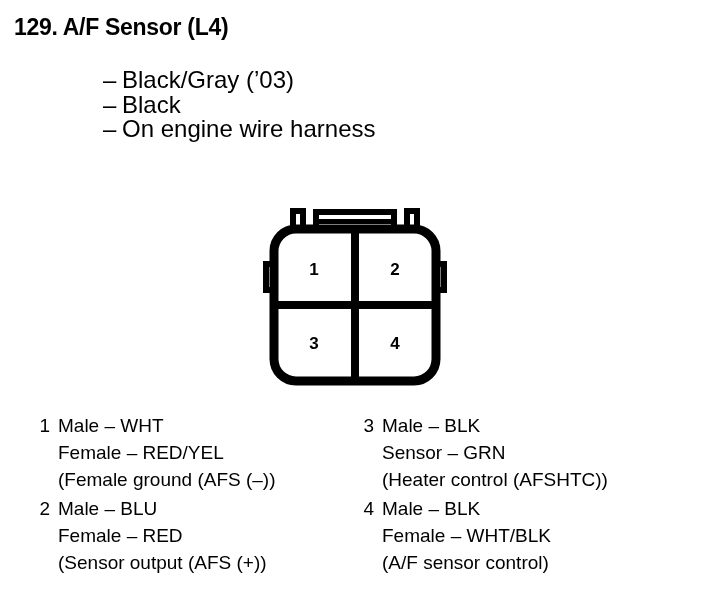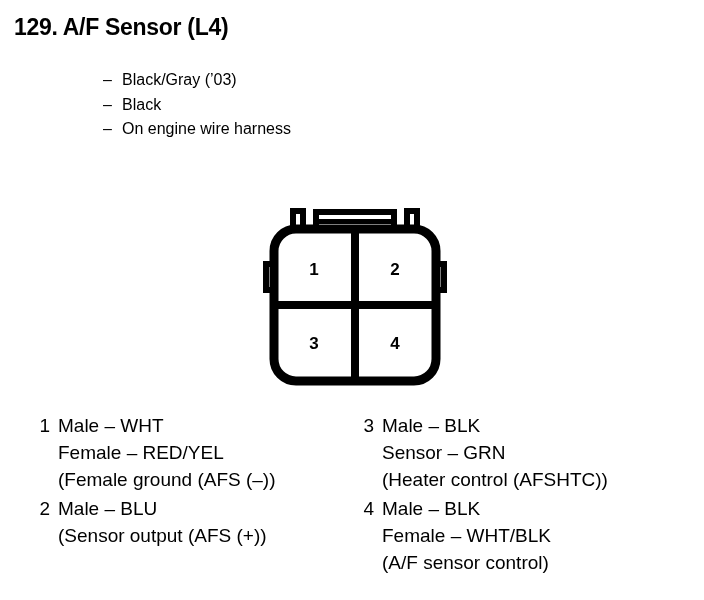--- a/index.html
+++ b/index.html
@@ -26,21 +26,21 @@
     font-weight: bold;
     letter-spacing: -0.3px;
     white-space: nowrap;
   }
 
   
   #spec-list {
     position: absolute;
     left: 103px;
     top: 68px;
-    font-size: 16px;
+    font-size: 24px;
     line-height: 24.5px;
   }
   .spec-item {
     white-space: nowrap;
   }
   .spec-dash {
     display: inline-block;
     width: 19px;
   }
 
@@ -159,20 +159,21 @@
   <div class="legend-entry">
     <span class="legend-pin">1</span>
     <div class="legend-line">Male – WHT</div>
     <div class="legend-line">Female – RED/YEL</div>
     <div class="legend-line">(Female ground (AFS (–))</div>
   </div>
 
   <div class="legend-entry">
     <span class="legend-pin">2</span>
     <div class="legend-line">Male – BLU</div>
+    <div class="legend-line">Female – RED</div>
     <div class="legend-line">(Sensor output (AFS (+))</div>
   </div>
 
 </div>
 
 <div class="legend-col" id="legend-col-right">
 
   <div class="legend-entry">
     <span class="legend-pin">3</span>
     <div class="legend-line">Male – BLK</div>

